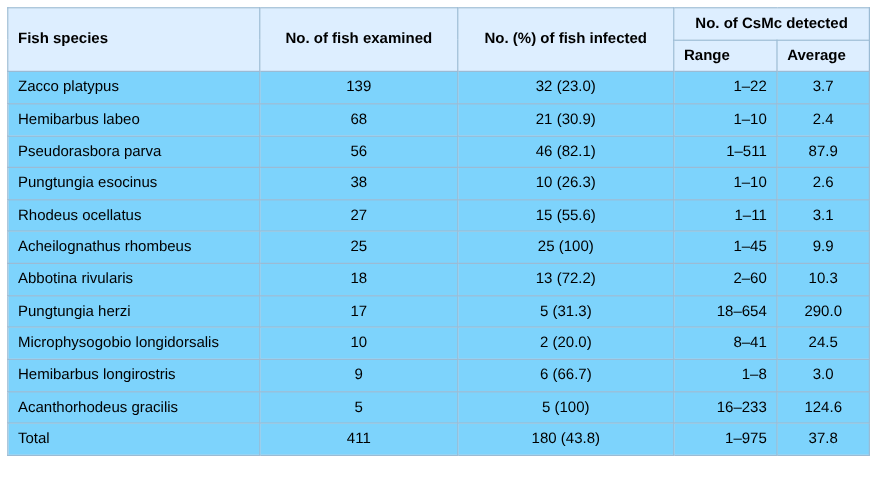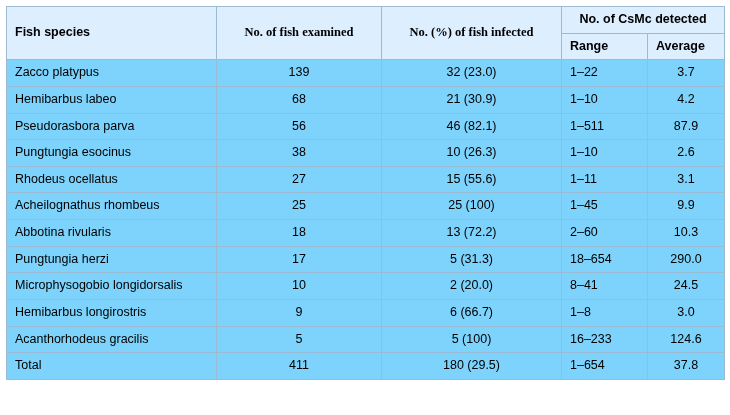--- a/index.html
+++ b/index.html
@@ -37,41 +37,40 @@
     font-weight: bold;
     text-align: center;
   }
   th.species-head {
     text-align: left;
     vertical-align: middle;
   }
   th.examined-head,
   th.infected-head {
     vertical-align: middle;
-    font-family: Liberation Serif, serif;
   }
   th.csmc-head {
     text-align: center;
   }
   th.sub-head {
     text-align: left;
     font-weight: bold;
   }
   tbody td {
     background: #7dd3fc;
   }
   td.species {
     text-align: left;
     white-space: nowrap;
   }
   td.num-right {
     text-align: center;
   }
   td.num-center {
-    text-align: left;
+    text-align: right;
   }
   col.c-species { width: 210px; }
   col.c-examined { width: 165px; }
   col.c-infected { width: 180px; }
   col.c-range { width: 86px; }
   col.c-average { width: 77px; }
 </style>
 </head>
 <body>
 
@@ -102,21 +101,21 @@
           <td class="num-right">139</td>
           <td class="num-right">32 (23.0)</td>
           <td class="num-center">1–22</td>
           <td class="num-right">3.7</td>
         </tr>
         <tr>
           <td class="species">Hemibarbus labeo</td>
           <td class="num-right">68</td>
           <td class="num-right">21 (30.9)</td>
           <td class="num-center">1–10</td>
-          <td class="num-right">4.2</td>
+          <td class="num-right">2.4</td>
         </tr>
         <tr>
           <td class="species">Pseudorasbora parva</td>
           <td class="num-right">56</td>
           <td class="num-right">46 (82.1)</td>
           <td class="num-center">1–511</td>
           <td class="num-right">87.9</td>
         </tr>
         <tr>
           <td class="species">Pungtungia esocinus</td>
@@ -170,19 +169,19 @@
         <tr>
           <td class="species">Acanthorhodeus gracilis</td>
           <td class="num-right">5</td>
           <td class="num-right">5 (100)</td>
           <td class="num-center">16–233</td>
           <td class="num-right">124.6</td>
         </tr>
         <tr>
           <td class="species">Total</td>
           <td class="num-right">411</td>
-          <td class="num-right">180 (29.5)</td>
-          <td class="num-center">1–654</td>
+          <td class="num-right">180 (43.8)</td>
+          <td class="num-center">1–975</td>
           <td class="num-right">37.8</td>
         </tr>
       </tbody>
   </table>
 </div>
 
 </body></html>

